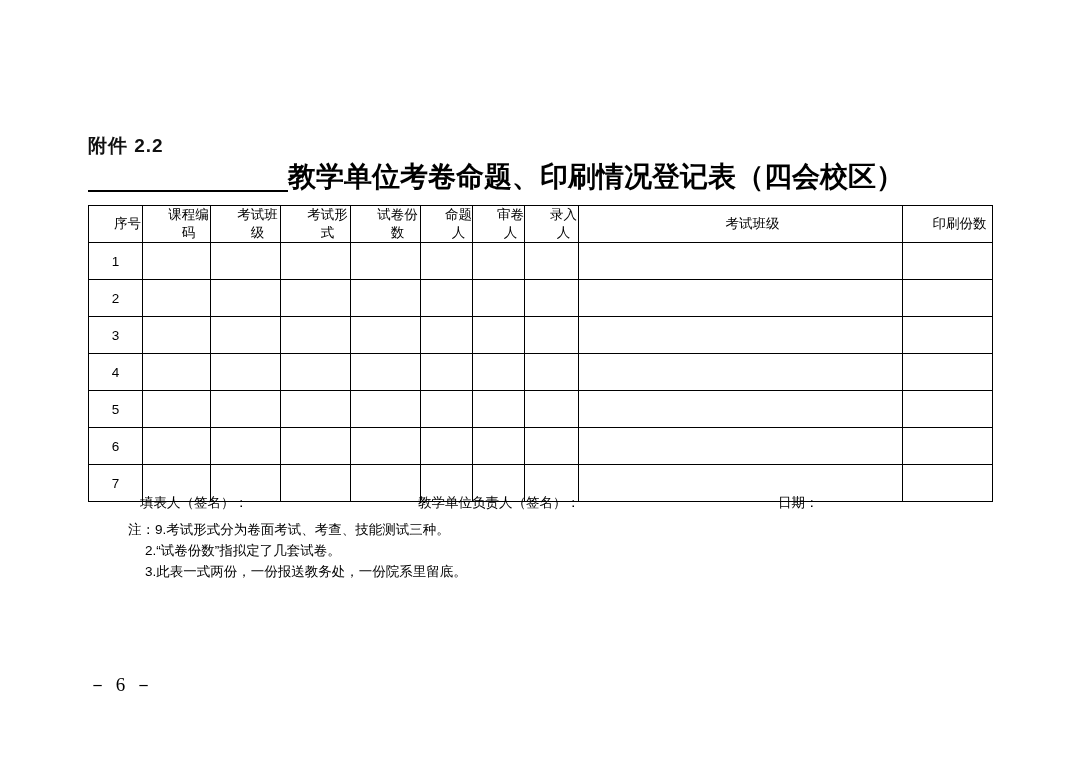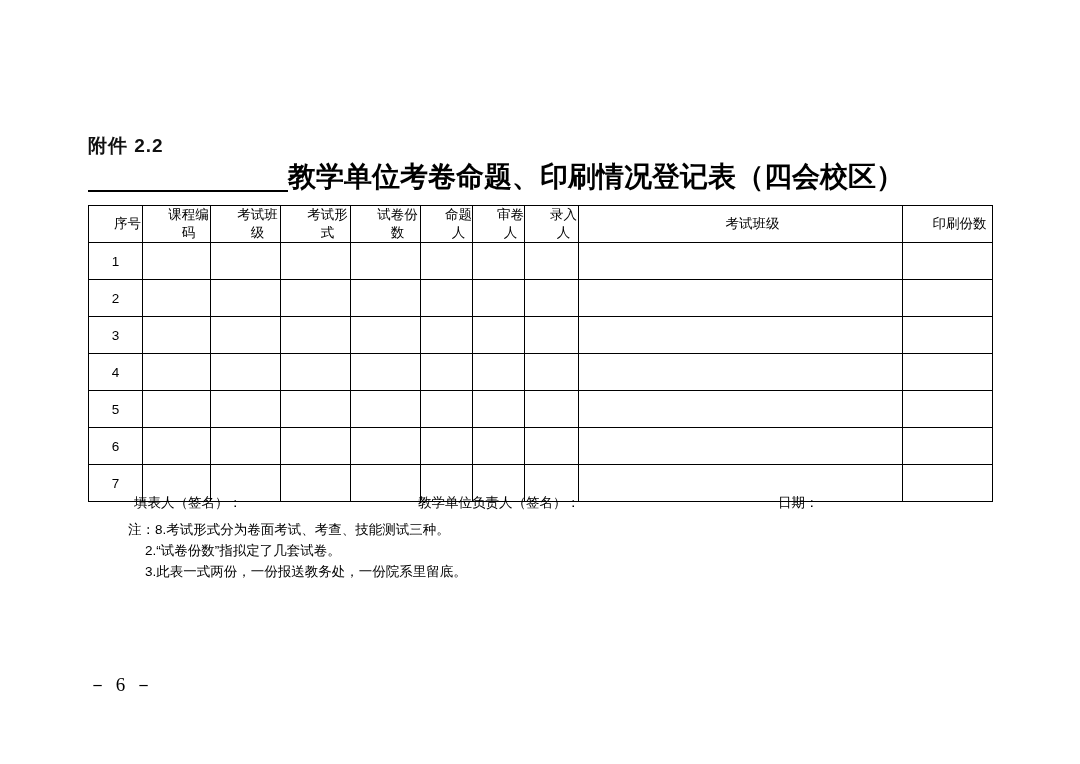--- a/index.html
+++ b/index.html
@@ -90,21 +90,21 @@
   }
   .footline {
     position: absolute;
     left: 128px;
     top: 494px;
     width: 870px;
     font-family: "Liberation Sans", sans-serif;
     font-size: 13.5px;
     color: #000;
   }
-  .footline .f1 { position: absolute; left: 6px; top: 0; white-space: nowrap; }
+  .footline .f1 { position: absolute; left: 12px; top: 0; white-space: nowrap; }
   .footline .f2 { position: absolute; left: 290px; top: 0; white-space: nowrap; }
   .footline .f3 { position: absolute; left: 650px; top: 0; white-space: nowrap; }
   .notes {
     position: absolute;
     left: 128px;
     top: 519px;
     width: 860px;
     font-family: "Liberation Sans", sans-serif;
     font-size: 13.5px;
     line-height: 21px;
@@ -249,20 +249,20 @@
     </tbody>
   </table>
 
   <div class="footline">
     <span class="f1">填表人（签名）：</span>
     <span class="f2">教学单位负责人（签名）：</span>
     <span class="f3">日期：</span>
   </div>
 
   <div class="notes">
-    <div class="n-line">注：8.考试形式分为卷面考试、考查、技能测试三种。</div>
+    <div class="n-line">注：9.考试形式分为卷面考试、考查、技能测试三种。</div>
     <div class="n-line n-indent">2.“试卷份数”指拟定了几套试卷。</div>
     <div class="n-line n-indent">3.此表一式两份，一份报送教务处，一份院系里留底。</div>
   </div>
 
   <div class="page-number">－ 6 －</div>
 
 </div>
 
 </body></html>

